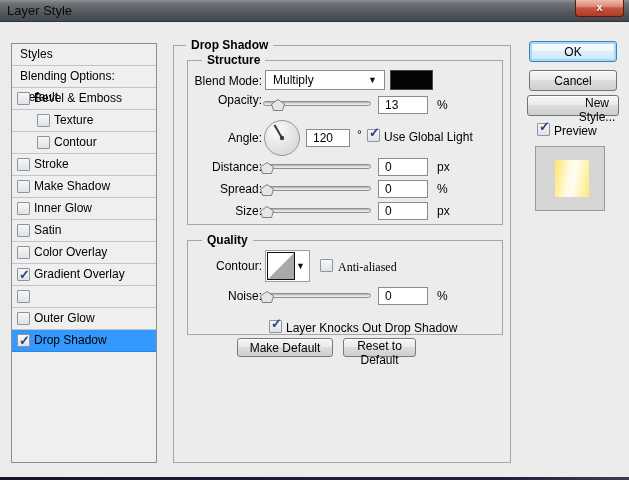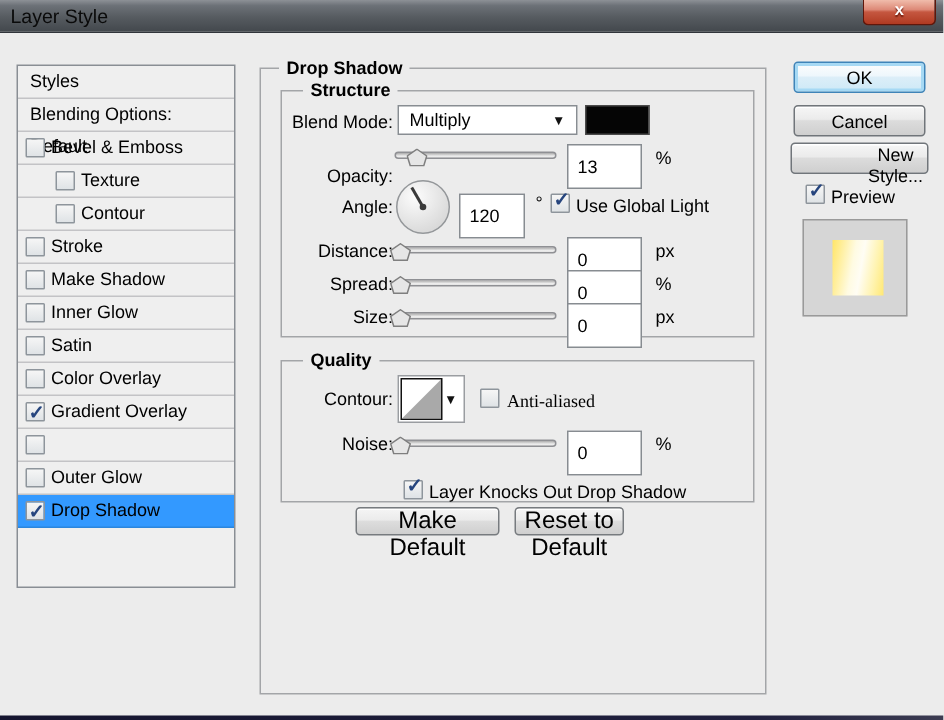--- a/index.html
+++ b/index.html
@@ -10,21 +10,21 @@
     background:linear-gradient(to bottom, #8d9196 0%, #6c7177 18%, #565b60 55%, #43484d 100%);
     border-bottom:1px solid #30343a; }
   .titlebar .title { position:absolute; left:7px; top:3px; font-size:13px; color:#0a0a0a; }
   .closebtn { position:absolute; right:5px; top:0; width:49px; height:17px;
     background:linear-gradient(to bottom, #f0bcab 0%, #dd8977 40%, #c55740 50%, #b03a22 100%);
     border:1px solid #5f170b; border-top:none; border-radius:0 0 4px 4px;
     color:#fff; text-align:center; font-weight:bold; font-size:11px; line-height:15px;
     text-shadow:0 1px 1px #6b1a0c; cursor:pointer; }
 
   
-  .styleslist { position:absolute; left:11px; top:43px; width:146px; height:349px;
+  .styleslist { position:absolute; left:11px; top:43px; width:146px; height:420px;
     background:#efefef; border:1px solid #898e94; }
   .srow { position:relative; height:22px; line-height:21px; border-bottom:1px solid #c3c3c6; }
   .srow .lbl { position:absolute; left:22px; top:0; }
   .srow.indent .lbl { left:42px; }
   .srow.header .lbl { left:8px; }
   .srow.selected { background:#3399ff; border-bottom-color:#2b86dd; }
   .cb { position:absolute; left:5px; top:4px; width:13px; height:13px;
     border:1px solid #8e959c; border-radius:1px;
     background:linear-gradient(to bottom,#f6f6f6,#dfe3e6); }
   .srow.indent .cb { left:25px; }
@@ -37,21 +37,21 @@
   .gbox { position:absolute; border:1px solid #a3a5a8; }
   .gbox.structure { left:187px; top:60px; width:316px; height:165px; }
   .gbox.quality  { left:187px; top:240px; width:316px; height:95px; }
   .gtitle { position:absolute; top:-8px; left:14px; background:#ececec; padding:0 5px;
     font-weight:bold; white-space:nowrap; }
   .obox .gtitle { left:12px; }
 
   .flabel { position:absolute; width:100px; text-align:right; white-space:nowrap; }
   .unit { position:absolute; }
 
-  .valbox { position:absolute; width:50px; height:30px; background:#fff;
+  .valbox { position:absolute; width:50px; height:18px; background:#fff;
     border:1px solid #878c91; font-family:"Liberation Sans",sans-serif; font-size:12px;
     padding:0 0 0 6px; color:#000; }
   .valbox.small { width:44px; }
 
   .combo { position:absolute; left:265px; top:70px; width:120px; height:20px; background:#fff;
     border:1px solid #888d92; line-height:18px; padding-left:7px; cursor:default; }
   .combo .arr { position:absolute; right:7px; top:0; font-size:9px; color:#111; }
   .swatch { position:absolute; left:390px; top:70px; width:43px; height:20px;
     background:#050505; border:1px solid #4a4a4a; }
 
@@ -70,21 +70,21 @@
   .contourpick { position:absolute; left:265px; top:250px; width:45px; height:32px;
     border:1px solid #9a9da1; background:#fff; }
   .contourthumb { position:absolute; left:1px; top:1px; width:28px; height:28px;
     border:1px solid #111; background:#fff; overflow:hidden; }
   .contourthumb .tri { position:absolute; inset:0;
     background:#a9a9a9; clip-path:polygon(0 100%, 100% 0, 100% 100%); }
   .contourpick .arr { position:absolute; right:4px; top:10px; font-size:9px; color:#111; }
 
   .pbtn { position:absolute; height:19px; border:1px solid #777b7f; border-radius:3px;
     background:linear-gradient(to bottom,#f5f5f5,#ebebeb 45%,#dddddd 50%,#cfcfcf);
-    box-shadow:inset 0 1px 0 #fff; font-family:"Liberation Sans",sans-serif; font-size:16px;
+    box-shadow:inset 0 1px 0 #fff; font-family:"Liberation Sans",sans-serif; font-size:12px;
     cursor:pointer; }
 
   .sidebtn { position:absolute; left:529px; width:88px; height:21px; border-radius:3px;
     border:1px solid #70757a; background:linear-gradient(to bottom,#f6f6f6,#ebebeb 45%,#dcdcdc 50%,#cfcfcf);
     box-shadow:inset 0 1px 0 #fff; font-family:"Liberation Sans",sans-serif; font-size:12px; cursor:pointer; }
   .sidebtn.ok { border:1px solid #3f84b8;
     background:linear-gradient(to bottom,#fdfdfd,#eef7fc 45%,#dceef8 50%,#cde9f7);
     box-shadow:inset 0 0 0 2px #a6d9f4; }
 
   .previewthumb { position:absolute; left:535px; top:146px; width:70px; height:65px;
@@ -169,21 +169,21 @@
   <span class="gtitle">Structure</span>
 </div>
 
 <span class="flabel" style="left:162px; top:74px;">Blend Mode:</span>
 <div class="combo">
   <span>Multiply</span>
   <span class="arr">▼</span>
 </div>
 <div class="swatch"></div>
 
-<span class="flabel" style="left:162px; top:110px;">Opacity:</span>
+<span class="flabel" style="left:162px; top:93px;">Opacity:</span>
 <div class="track" style="left:263px; top:101px;"></div>
 <svg class="thumb" style="left:271px; top:99px;" viewBox="0 0 14 12" width="14" height="12">
     <path d="M7 0.5 L13.5 5 L11.5 11.5 L2.5 11.5 L0.5 5 Z" fill="#e6e6e6" stroke="#7f7f7f"></path>
   </svg>
 <input class="valbox" style="left: 378px; top: 96px;" value="13">
 <span class="unit" style="left:437px; top:98px;">%</span>
 
 <span class="flabel" style="left:162px; top:131px;">Angle:</span>
 <div class="dial">
   <svg width="34" height="34" viewBox="0 0 34 34">

